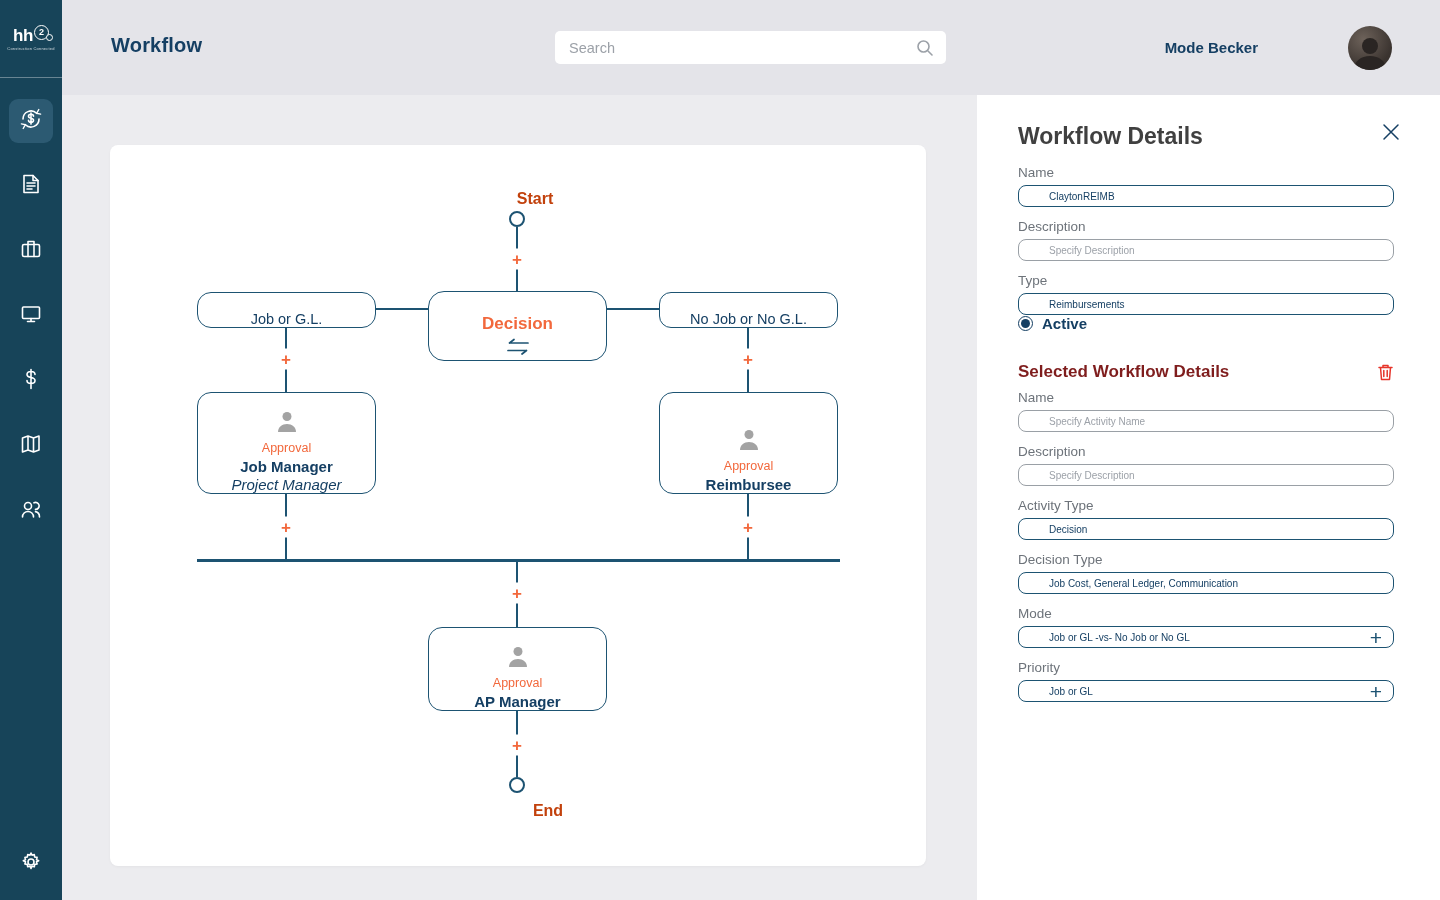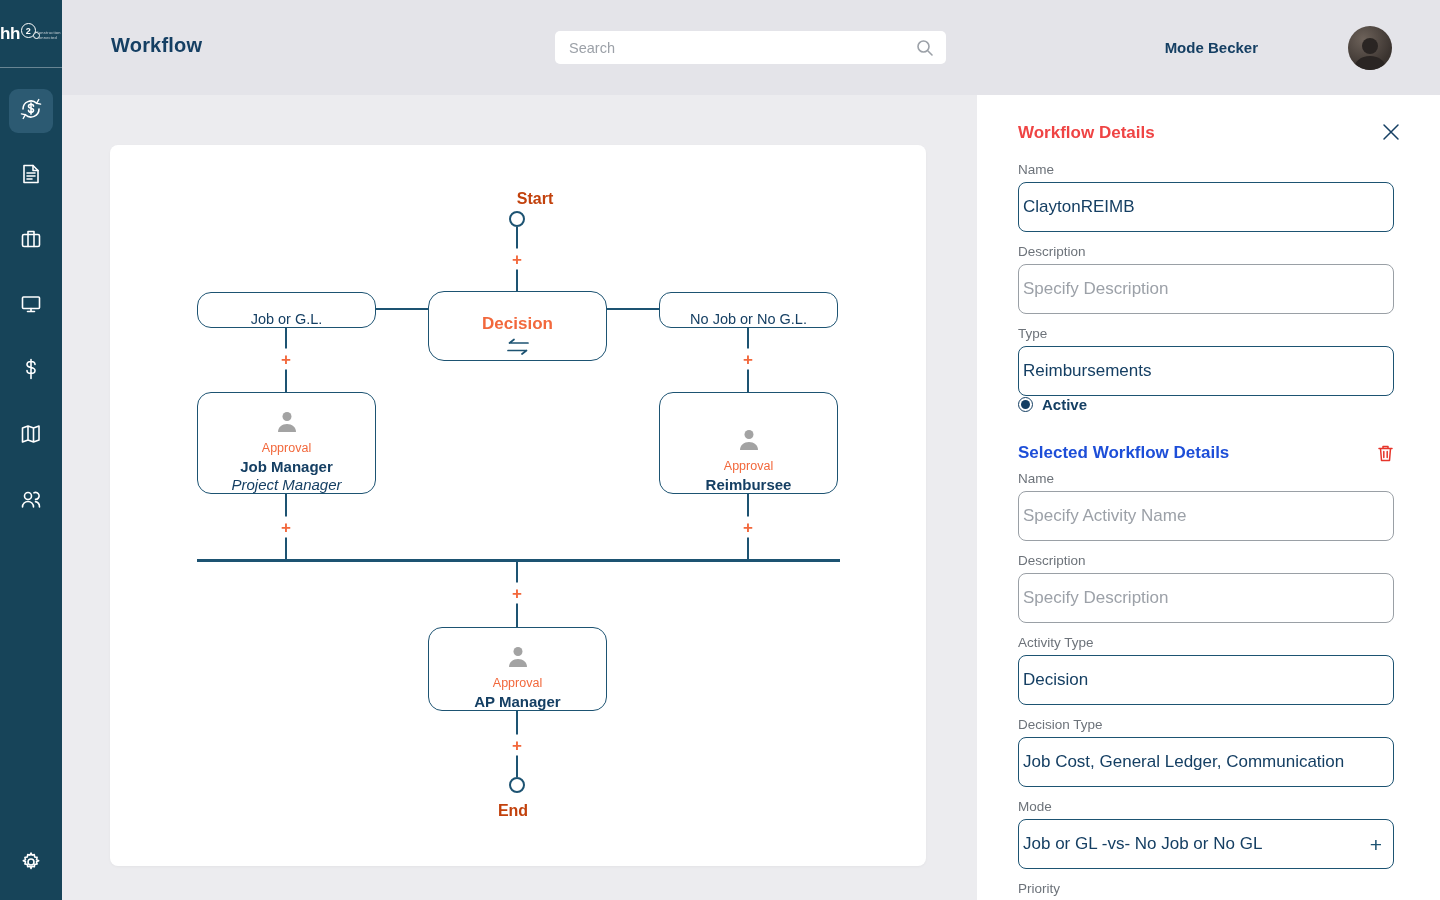--- a/index.html
+++ b/index.html
@@ -10,21 +10,21 @@
   .sidebar { position:absolute; left:0; top:0; width:62px; height:900px;
              background:#174459; z-index:10; }
   .header  { position:absolute; left:62px; top:0; width:1378px; height:95px;
              background:#e4e4e9; }
   .canvas-area { position:absolute; left:62px; top:95px; width:915px; height:805px;
                  background:#ececef; }
   .panel { position:absolute; left:977px; top:95px; width:463px; height:805px;
            background:#fff; padding:28px 46px 0 41px; overflow:hidden; }
 
   
-  .logo-block { height:68px; display:flex; flex-direction:row; align-items:center;
+  .logo-block { height:78px; display:flex; flex-direction:column; align-items:center;
                 justify-content:center; border-bottom:1px solid rgba(255,255,255,.35); }
   .logo-line { display:flex; align-items:flex-start; color:#fff; }
   .logo-hh { font-size:17px; font-weight:bold; letter-spacing:-.5px; line-height:1; }
   .logo-gear { width:15px; height:15px; border:1.6px solid #fff; border-radius:50%;
                font-size:9px; font-weight:bold; display:flex; align-items:center;
                justify-content:center; margin-left:1px; margin-top:-2px; position:relative; }
   .logo-gear::after { content:""; position:absolute; right:-5px; bottom:-2px; width:5px;
                       height:5px; border:1.3px solid #fff; border-radius:50%; background:#174459; }
   .logo-sub { font-size:4px; color:#cfd8dd; margin-top:2px; letter-spacing:.2px; }
   .nav { display:flex; flex-direction:column; align-items:center; }
@@ -70,41 +70,41 @@
           cursor:pointer; }
   .pill { height:36px; font-size:14.5px; color:#153f63; font-weight:500; }
   .decision-box { border-radius:16px; }
   .decision-label { color:#f2683c; font-size:17px; font-weight:bold; margin-bottom:4px; }
   .approval-tag { color:#f2683c; font-size:12.5px; font-weight:500; margin-top:3px; }
   .node-name { color:#153f63; font-size:15px; font-weight:bold; margin-top:3px; }
   .node-sub { color:#153f63; font-size:15px; font-style:italic; margin-top:1px; }
 
   
   .panel-title-row { display:flex; justify-content:space-between; align-items:flex-start; }
-  .panel-title { font-size:17px; font-weight:bold; color:#ef4444; }
+  .panel-title { font-size:23px; font-weight:bold; color:#404040; }
   .close-btn { cursor:pointer; margin-top:-2px; margin-right:-8px; }
   .field { margin-top:12px; }
   .field label { display:block; font-size:13.5px; color:#6d737a; margin-bottom:5px; }
   .field .inp { position:relative; }
-  .field input { width:100%; height:50px; border-radius:8px; padding:0 4px;
-                 font-size:17px; outline:none; background:#fff;
+  .field input { width:100%; height:22px; border-radius:8px; padding:0 30px;
+                 font-size:10px; outline:none; background:#fff;
                  font-family:"Liberation Sans", sans-serif; color:#153f63; }
   .field input::placeholder { color:#9ca1a8; }
   .b-navy input { border:1.5px solid #1d5372; }
   .b-gray input { border:1px solid #9aa0a6; }
   .add-btn { position:absolute; right:12px; top:50%; transform:translateY(-50%);
              color:#1d5372; font-size:21px; font-weight:400; line-height:1; cursor:pointer; }
   .active-row { display:flex; align-items:center; cursor:pointer; }
   .radio { width:15px; height:15px; border:1.5px solid #153f63; border-radius:50%;
            display:flex; align-items:center; justify-content:center; }
   .radio::after { content:""; width:9px; height:9px; border-radius:50%; background:#153f63; }
   .active-label { font-size:15px; font-weight:bold; color:#153f63; margin-left:9px; }
   .section2 { display:flex; justify-content:space-between; align-items:center;
               margin-top:30px; }
-  .section2-title { font-size:17px; font-weight:bold; color:#1d4ed8; }
+  .section2-title { font-size:17px; font-weight:bold; color:#7f1d1d; }
   .trash { cursor:pointer; display:flex; }
 </style>
 </head>
 <body>
 
 <div class="sidebar">
   <div class="logo-block">
     <div class="logo-line">
       <span class="logo-hh">hh</span>
       <span class="logo-gear">2</span>
@@ -272,21 +272,21 @@
           <path d="M4 22 c0-5 4-8 9-8 s9 3 9 8 z"></path>
         </svg>
       </span>
       <span class="approval-tag">Approval</span>
       <span class="node-name">AP Manager</span>
     </div>
 
     <div class="abs vline" style="left:406px; top:566px; height:66px;"></div>
     <span class="abs plus" style="left:407px; top:600px;">+</span>
     <div class="abs fc-circle" style="left:399px; top:632px;"></div>
-    <span class="abs fc-text start-end" style="left:385px; top:657px;">End</span>
+    <span class="abs fc-text start-end" style="left:420px; top:657px;">End</span>
   </div>
 </div>
 
 <div class="panel">
   <div class="panel-title-row">
     <div class="panel-title">Workflow Details</div>
     <span class="close-btn">
       <svg width="22" height="22" viewBox="0 0 22 22" fill="none" stroke="#153f63" stroke-width="1.5" stroke-linecap="round">
         <path d="M4 4 L18 18 M18 4 L4 18"></path>
       </svg>

